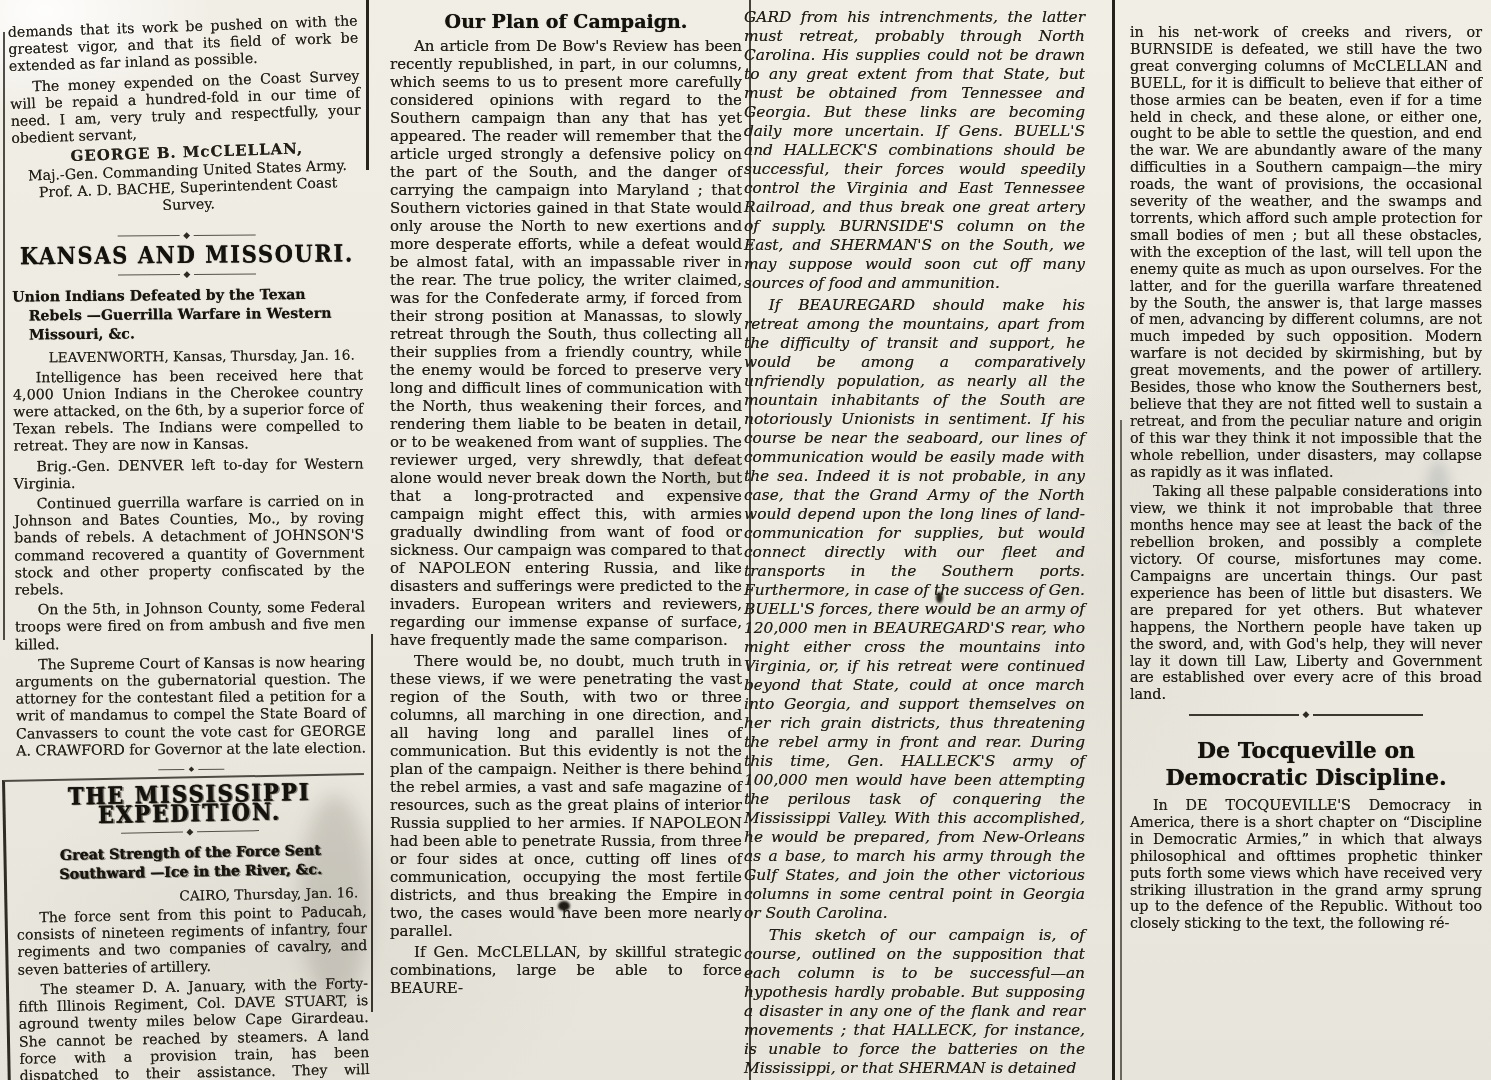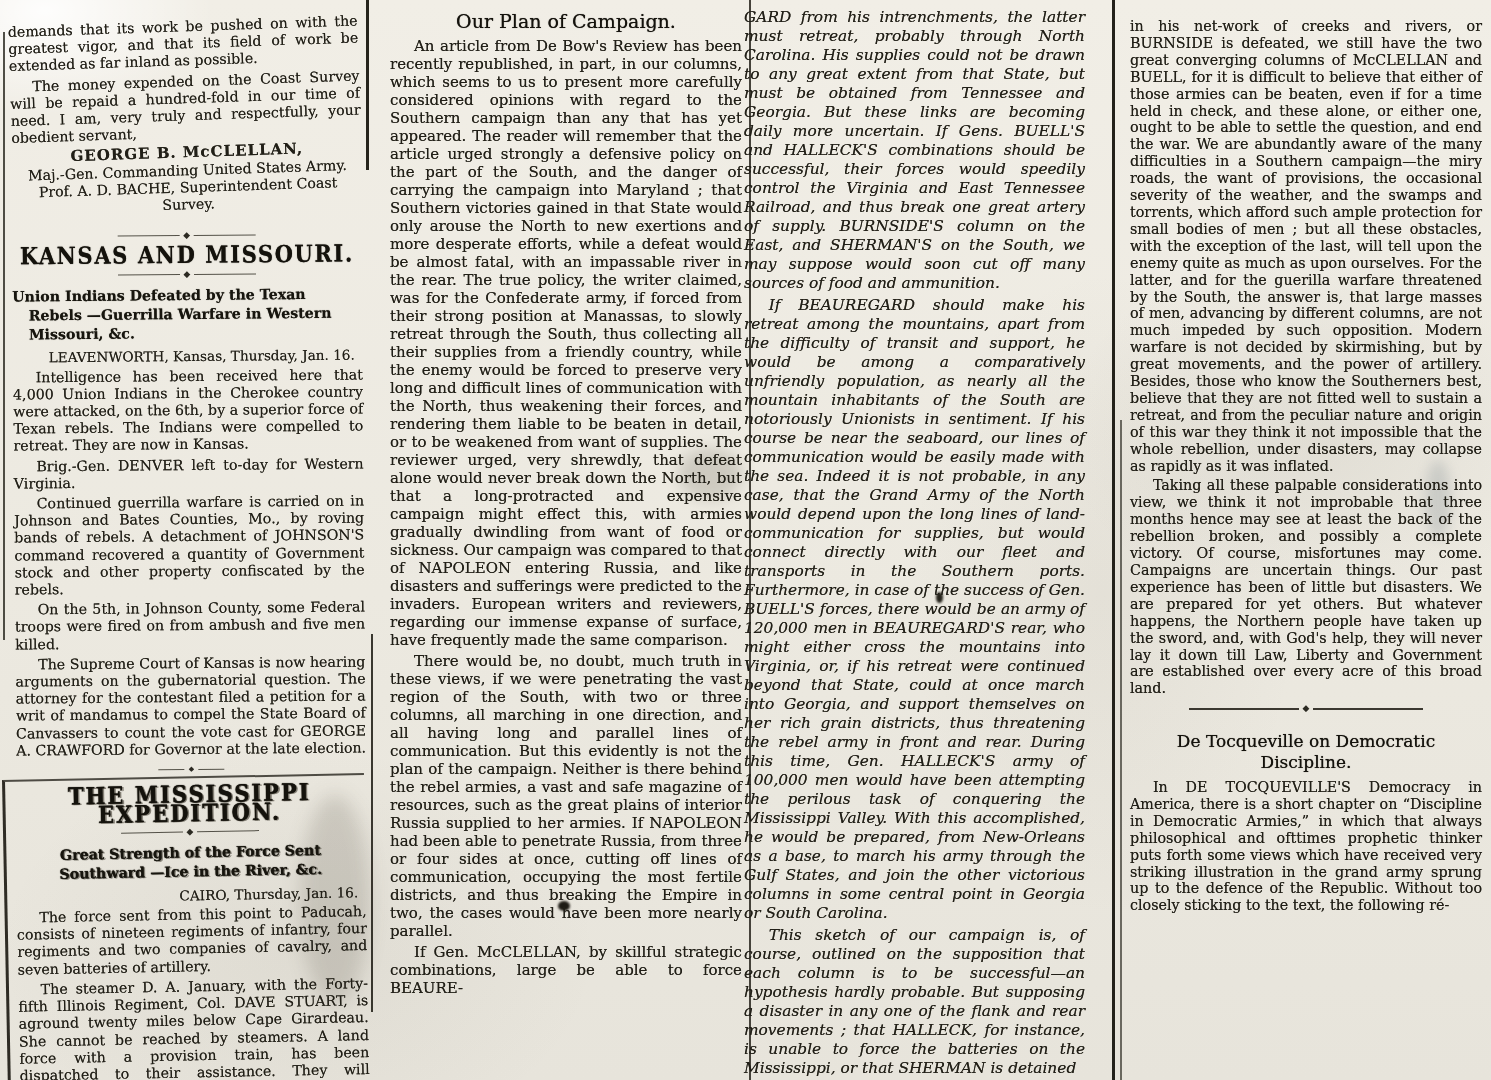--- a/index.html
+++ b/index.html
@@ -31,21 +31,21 @@
     font-size:21px;letter-spacing:1.6px;
     transform:scaleY(1.12);
     margin:4px 0 2px 0;color:#14120c;
     text-shadow:0 0 0.8px rgba(20,18,12,0.9);
   }
   .headline-caps.smudge{
     text-shadow:0 0 1px #15130d, 1.6px 0.6px 0 rgba(45,40,28,0.5), -0.6px 0.4px 0 rgba(45,40,28,0.35);
     letter-spacing:2px;
   }
   .headline-title{
-    font-weight:normal;text-align:center;
+    font-weight:bold;text-align:center;
     font-size:19px;margin:2px 0 7px 0;color:#14120c;
     text-shadow:0 0 0.7px rgba(20,18,12,0.85);
   }
   .subhead{
     font-weight:bold;line-height:1.32;
     margin:5px 0 6px 0;color:#17150e;
     text-shadow:0 0 0.7px rgba(23,21,14,0.8);
   }
   .subhead.hang{padding-left:1.15em;text-indent:-1.15em;}
   .subhead.centered{text-align:center;}
@@ -78,21 +78,21 @@
   .vline{position:absolute;background:#26241c;}
   .stain{position:absolute;border-radius:50%;pointer-events:none;}
   
   #col1{left:14px;width:350px;font-size:14.2px;line-height:17.2px;}
   #col1 .fragment{transform:rotate(-1.9deg);transform-origin:0 100%;margin-bottom:10px;}
   #col1 .kansas{transform:rotate(-0.5deg);}
   #col1 .mississippi{transform:rotate(-1.1deg);transform-origin:0 0;}
   #col2{left:390px;width:352px;font-size:15px;line-height:18px;}
   #col3{left:744px;width:341px;font-size:15.4px;line-height:19px;font-style:italic;}
   #col4{left:1130px;width:352px;font-size:14.3px;line-height:16.9px;}
-  #col4 .headline-title{font-size:17px;line-height:1.2;margin-top:16px;}
+  #col4 .headline-title{font-size:22px;line-height:1.2;margin-top:16px;}
 </style>
 </head>
 <body>
 
 <div id="page">
 
   <div class="vline" style="left:3px;top:32px;width:2px;height:608px;opacity:.8;"></div>
   <div class="vline" style="left:366px;top:0;width:3px;height:170px;"></div>
   <div class="vline" style="left:371px;top:634px;width:2px;height:378px;opacity:.9;"></div>
   <div class="vline" style="left:749px;top:0;width:2px;height:1080px;background:#45423a;"></div>
@@ -157,21 +157,21 @@
   </div>
 
   <div class="col" id="col3" style="top:8px;">
     <div>
       <div class="p cont">GARD from his intrenchments, the latter must retreat, probably through North Carolina. His supplies could not be drawn to any great extent from that State, but must be obtained from Tennessee and Georgia. But these links are becoming daily more uncertain. If Gens. BUELL'S and HALLECK'S combinations should be successful, their forces would speedily control the Virginia and East Tennessee Railroad, and thus break one great artery of supply. BURNSIDE'S column on the East, and SHERMAN'S on the South, we may suppose would soon cut off many sources of food and ammunition.</div>
       <div class="p">If BEAUREGARD should make his retreat among the mountains, apart from the difficulty of transit and support, he would be among a comparatively unfriendly population, as nearly all the mountain inhabitants of the South are notoriously Unionists in sentiment. If his course be near the seaboard, our lines of communication would be easily made with the sea. Indeed it is not probable, in any case, that the Grand Army of the North would depend upon the long lines of land-communication for supplies, but would connect directly with our fleet and transports in the Southern ports. Furthermore, in case of the success of Gen. BUELL'S forces, there would be an army of 120,000 men in BEAUREGARD'S rear, who might either cross the mountains into Virginia, or, if his retreat were continued beyond that State, could at once march into Georgia, and support themselves on her rich grain districts, thus threatening the rebel army in front and rear. During this time, Gen. HALLECK'S army of 100,000 men would have been attempting the perilous task of conquering the Mississippi Valley. With this accomplished, he would be prepared, from New-Orleans as a base, to march his army through the Gulf States, and join the other victorious columns in some central point in Georgia or South Carolina.</div>
       <div class="p">This sketch of our campaign is, of course, outlined on the supposition that each column is to be successful—an hypothesis hardly probable. But supposing a disaster in any one of the flank and rear movements ; that HALLECK, for instance, is unable to force the batteries on the Mississippi, or that SHERMAN is detained</div>
     </div>
   </div>
 
-  <div class="col" id="col4" style="top:18px;">
+  <div class="col" id="col4" style="top:24px;">
     <div>
       <div class="p cont">in his net-work of creeks and rivers, or BURNSIDE is defeated, we still have the two great converging columns of McCLELLAN and BUELL, for it is difficult to believe that either of those armies can be beaten, even if for a time held in check, and these alone, or either one, ought to be able to settle the question, and end the war. We are abundantly aware of the many difficulties in a Southern campaign—the miry roads, the want of provisions, the occasional severity of the weather, and the swamps and torrents, which afford such ample protection for small bodies of men ; but all these obstacles, with the exception of the last, will tell upon the enemy quite as much as upon ourselves. For the latter, and for the guerilla warfare threatened by the South, the answer is, that large masses of men, advancing by different columns, are not much impeded by such opposition. Modern warfare is not decided by skirmishing, but by great movements, and the power of artillery. Besides, those who know the Southerners best, believe that they are not fitted well to sustain a retreat, and from the peculiar nature and origin of this war they think it not impossible that the whole rebellion, under disasters, may collapse as rapidly as it was inflated.</div>
       <div class="p">Taking all these palpable considerations into view, we think it not improbable that three months hence may see at least the back of the rebellion broken, and possibly a complete victory. Of course, misfortunes may come. Campaigns are uncertain things. Our past experience has been of little but disasters. We are prepared for yet others. But whatever happens, the Northern people have taken up the sword, and, with God's help, they will never lay it down till Law, Liberty and Government are established over every acre of this broad land.</div>
     </div>
     <div>
       <div class="divider thick">
           <span class="dia">◆</span>
         </div>
       <div class="headline-title">De Tocqueville on Democratic Discipline.</div>
       <div class="p">In DE TOCQUEVILLE'S Democracy in America, there is a short chapter on “Discipline in Democratic Armies,” in which that always philosophical and ofttimes prophetic thinker puts forth some views which have received very striking illustration in the grand army sprung up to the defence of the Republic. Without too closely sticking to the text, the following ré-</div>

